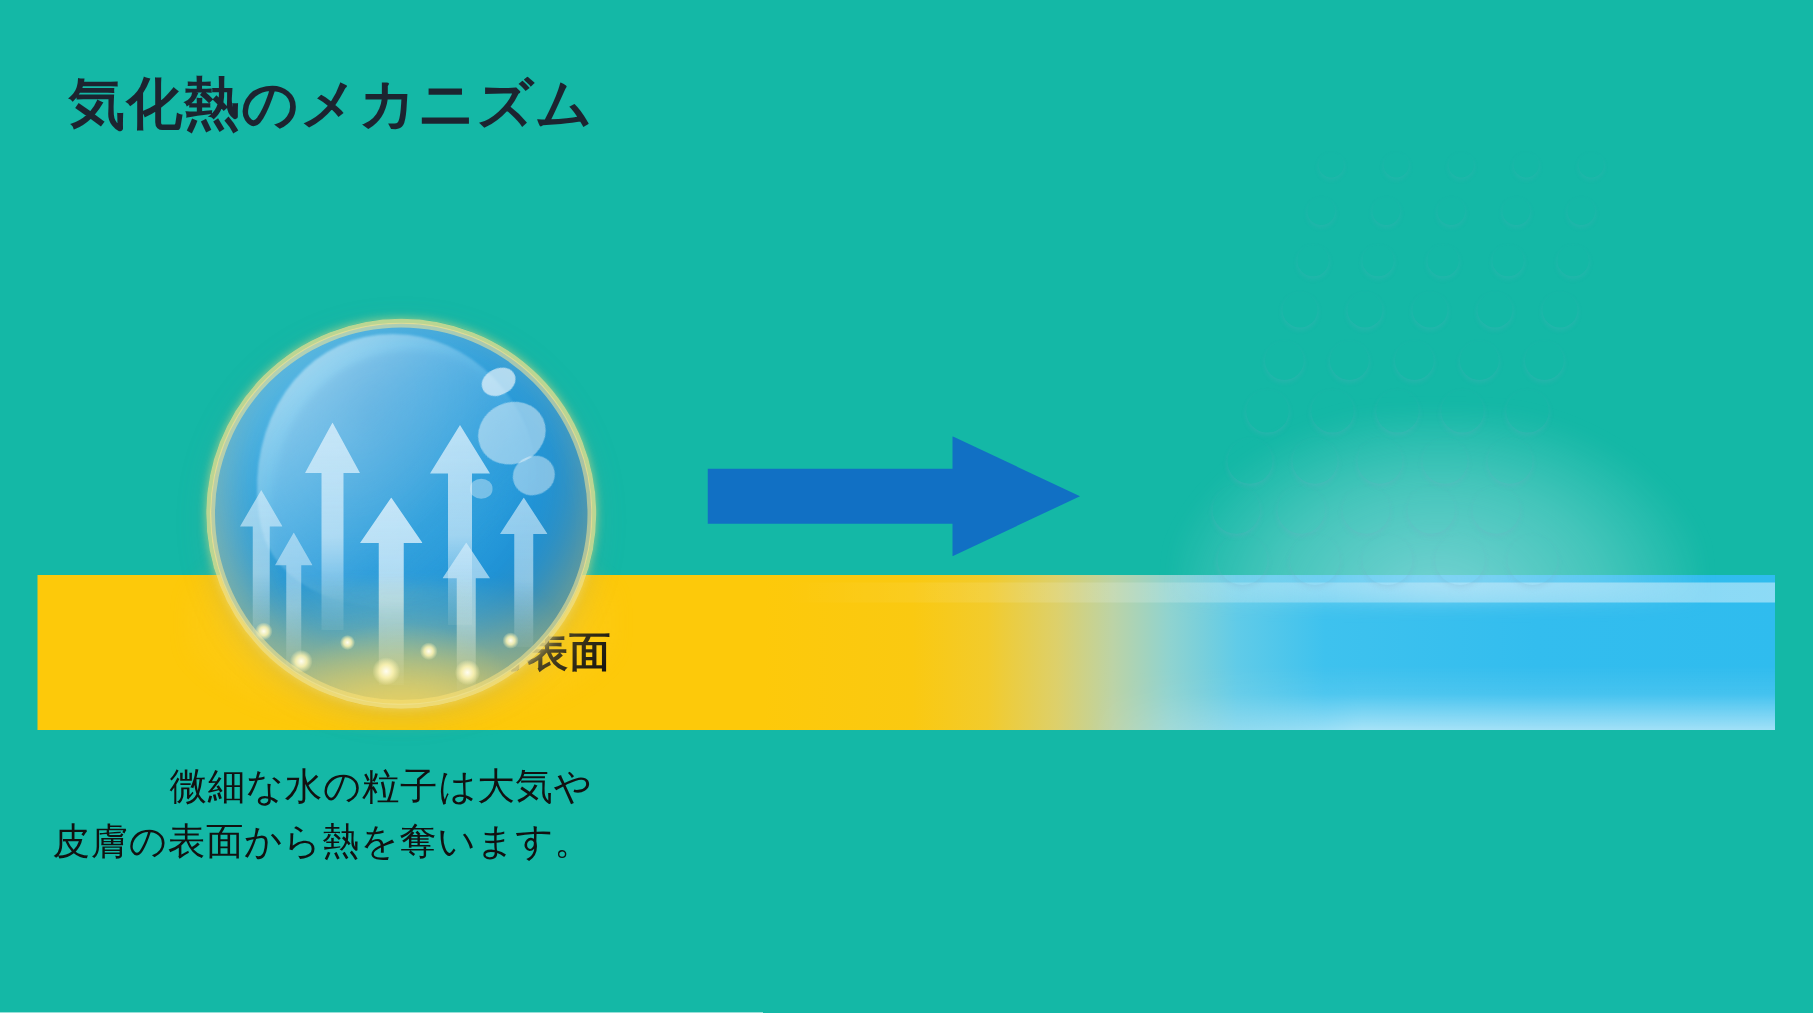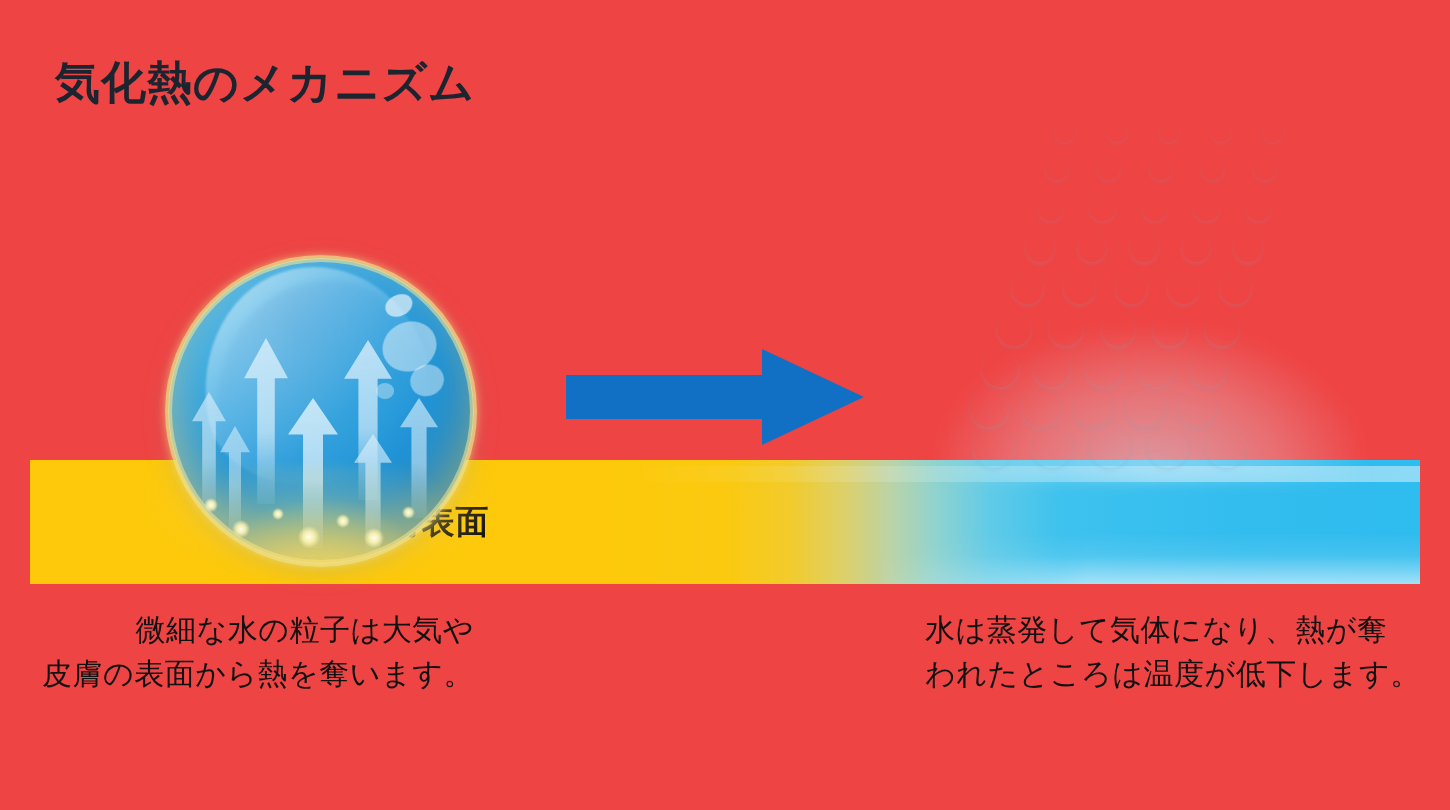--- a/index.html
+++ b/index.html
@@ -12,21 +12,21 @@
     height: 810px;
     overflow: hidden;
     font-family: "Liberation Sans", "DejaVu Sans", sans-serif;
     position: relative;
   }
 
   #canvas {
     position: relative;
     width: 1450px;
     height: 810px;
-    background: #ef4444;
+    background: #14b8a6;
     overflow: hidden;
     text-decoration: underline;
   }
 
   
   #title {
     position: absolute;
     left: 55px;
     top: 56px;
     font-size: 45px;
@@ -445,16 +445,14 @@
       <div class="particle" style="left: 218px; top: 289px; width: 38px; height: 38px; box-shadow: rgba(120, 170, 200, 0.23) 0px 2px 4px;"></div>
       <div class="particle" style="left: 14px; top: 328px; width: 40px; height: 40px; box-shadow: rgba(120, 170, 200, 0.24) 0px 2px 4px;"></div>
       <div class="particle" style="left: 72px; top: 328px; width: 40px; height: 40px; box-shadow: rgba(120, 170, 200, 0.24) 0px 2px 4px;"></div>
       <div class="particle" style="left: 130px; top: 328px; width: 40px; height: 40px; box-shadow: rgba(120, 170, 200, 0.24) 0px 2px 4px;"></div>
       <div class="particle" style="left: 188px; top: 328px; width: 40px; height: 40px; box-shadow: rgba(120, 170, 200, 0.24) 0px 2px 4px;"></div>
       <div class="particle" style="left: 246px; top: 328px; width: 40px; height: 40px; box-shadow: rgba(120, 170, 200, 0.24) 0px 2px 4px;"></div>
     </div>
 
   <div class="caption" id="caption-left">微細な水の粒子は大気や
 皮膚の表面から熱を奪います。</div>
-  <div class="caption" id="caption-right">水は蒸発して気体になり、熱が奪
-われたところは温度が低下します。</div>
 
 </div>
 
 </body></html>

